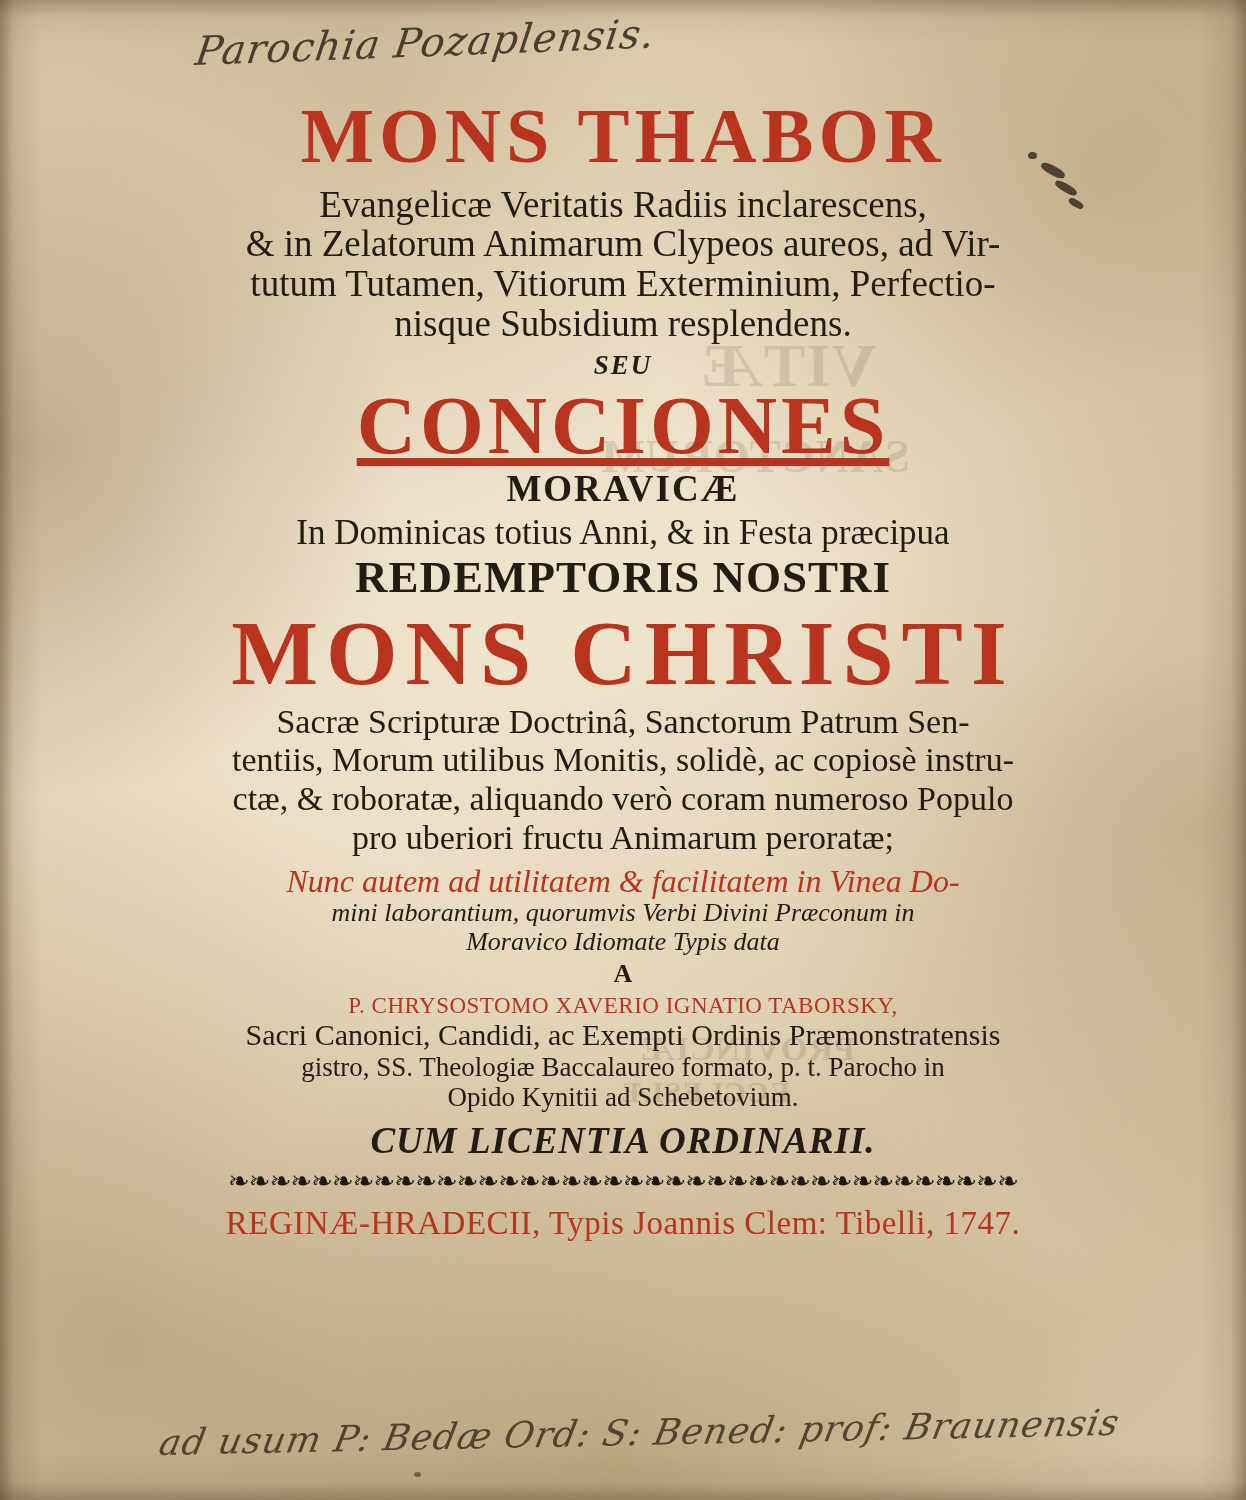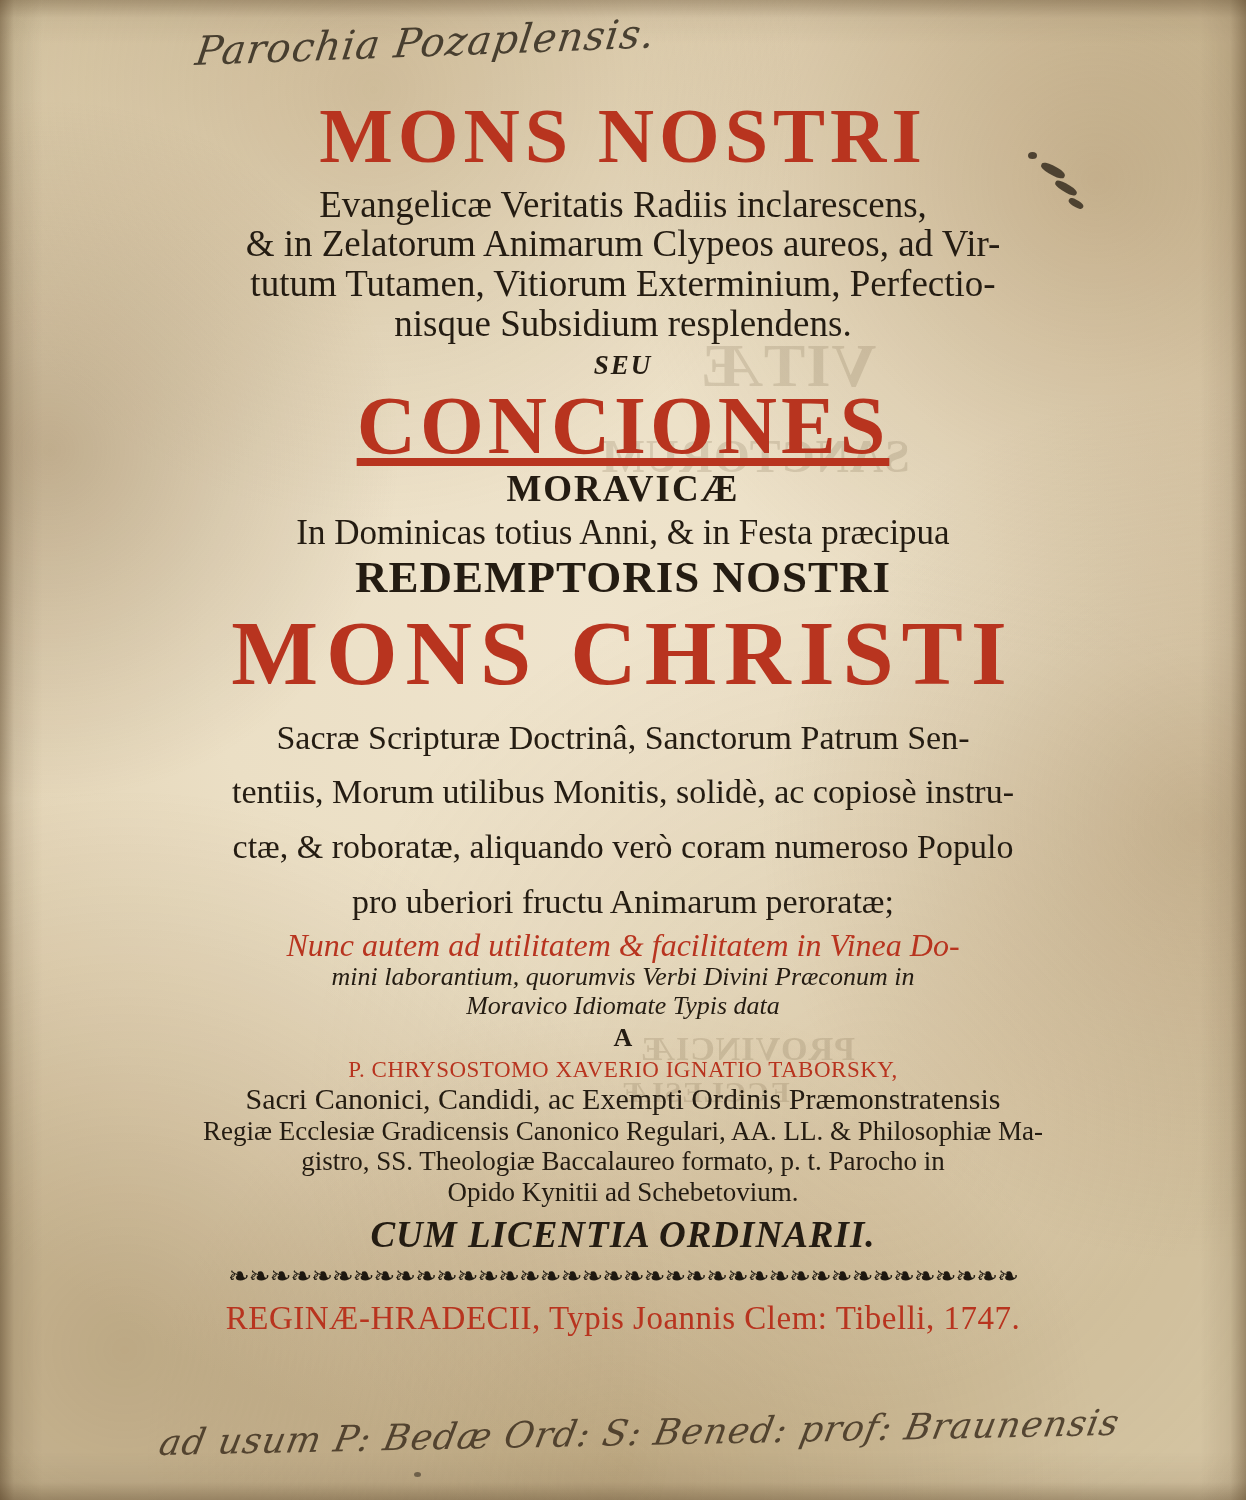--- a/index.html
+++ b/index.html
@@ -147,21 +147,21 @@
     margin-top: 4px;
   }
   #t-jesu {
     font-size: 92px;
     font-weight: 700;
     letter-spacing: 8px;
     margin-top: 6px;
   }
   .sub2 {
     font-size: 34px;
-    margin-top: 20px;
+    margin-top: 4px;
   }
   .ital-red {
     font-size: 32px;
     font-style: italic;
     margin-top: 10px;
   }
   .ital-red-sm {
     font-size: 26px;
     font-style: italic;
     margin-top: 2px;
@@ -229,21 +229,21 @@
   <div class="speck" style="top:152px; left:1028px; width:9px; height:7px;"></div>
   <div class="speck" style="top:166px; left:1040px; width:26px; height:9px; border-radius:40%; transform:rotate(28deg);"></div>
   <div class="speck" style="top:184px; left:1054px; width:24px; height:8px; border-radius:40%; transform:rotate(30deg);"></div>
   <div class="speck" style="top:200px; left:1068px; width:16px; height:7px; border-radius:40%; transform:rotate(30deg);"></div>
   <div class="speck" style="top:1472px; left:414px; width:7px; height:5px; opacity:0.5;"></div>
 
   <div class="hand" id="hand-top">Parochia Pozaplensis.</div>
 
   <div class="content">
 
-    <div class="line red" id="t-mons">MONS NOSTRI</div>
+    <div class="line red" id="t-mons">MONS THABOR</div>
 
     <div class="line black sub1">Evangelicæ Veritatis Radiis inclarescens,</div>
     <div class="line black sub1">&amp; in Zelatorum Animarum Clypeos aureos, ad Vir-</div>
     <div class="line black sub1">tutum Tutamen, Vitiorum Exterminium, Perfectio-</div>
     <div class="line black sub1">nisque Subsidium resplendens.</div>
 
     <div class="line black" id="t-seu">SEU</div>
 
     <div class="line red" id="t-conciones">CONCIONES</div>
 
@@ -262,21 +262,20 @@
 
     <div class="line red ital-red">Nunc autem ad utilitatem &amp; facilitatem in Vinea Do-</div>
     <div class="line black ital-red-sm">mini laborantium, quorumvis Verbi Divini Præconum in</div>
     <div class="line black ital-red-sm">Moravico Idiomate Typis data</div>
 
     <div class="line black" id="t-a">A</div>
 
     <div class="line red" id="t-author">P. CHRYSOSTOMO XAVERIO IGNATIO TABORSKY,</div>
 
     <div class="line black sub3">Sacri Canonici, Candidi, ac Exempti Ordinis Præmonstratensis</div>
-    <div class="line black sub3 small">Regiæ Ecclesiæ Gradicensis Canonico Regulari, AA. LL. &amp; Philosophiæ Ma-</div>
     <div class="line black sub3 small">gistro, SS. Theologiæ Baccalaureo formato, p. t. Parocho in</div>
     <div class="line black sub3 small">Opido Kynitii ad Schebetovium.</div>
 
     <div class="line black" id="t-licentia">CUM LICENTIA ORDINARII.</div>
 
     <div id="rule">❧❧❧❧❧❧❧❧❧❧❧❧❧❧❧❧❧❧❧❧❧❧❧❧❧❧❧❧❧❧❧❧❧❧❧❧❧❧</div>
 
     <div class="line red" id="t-imprint">REGINÆ-HRADECII, Typis Joannis Clem: Tibelli, 1747.</div>
   </div>
 

